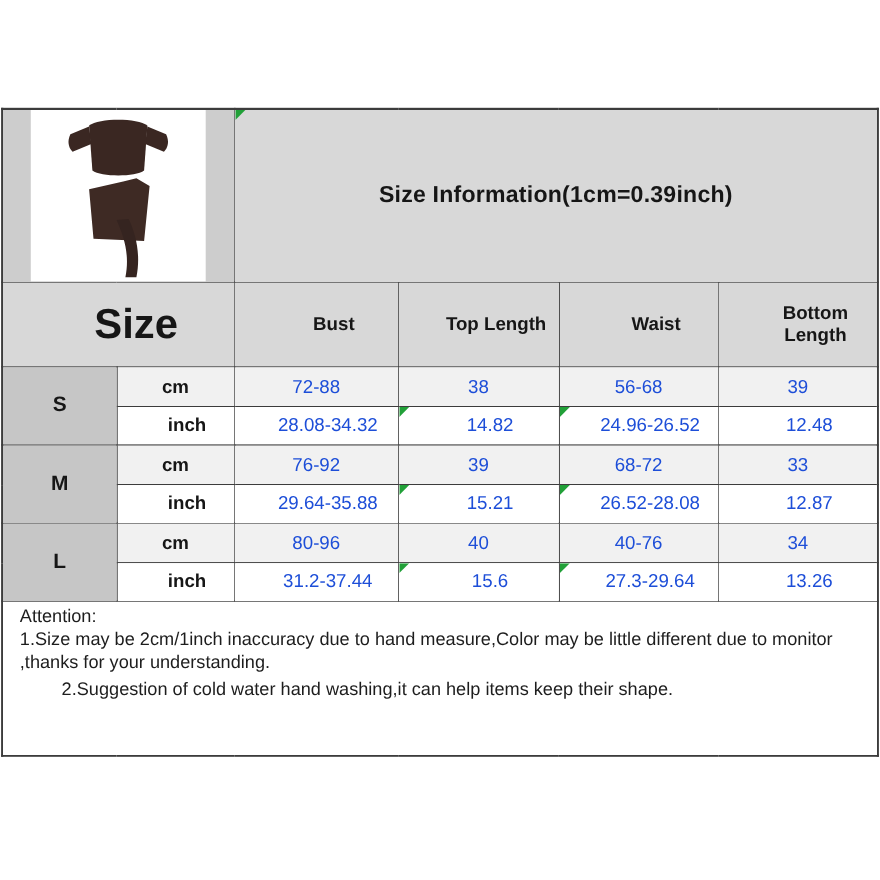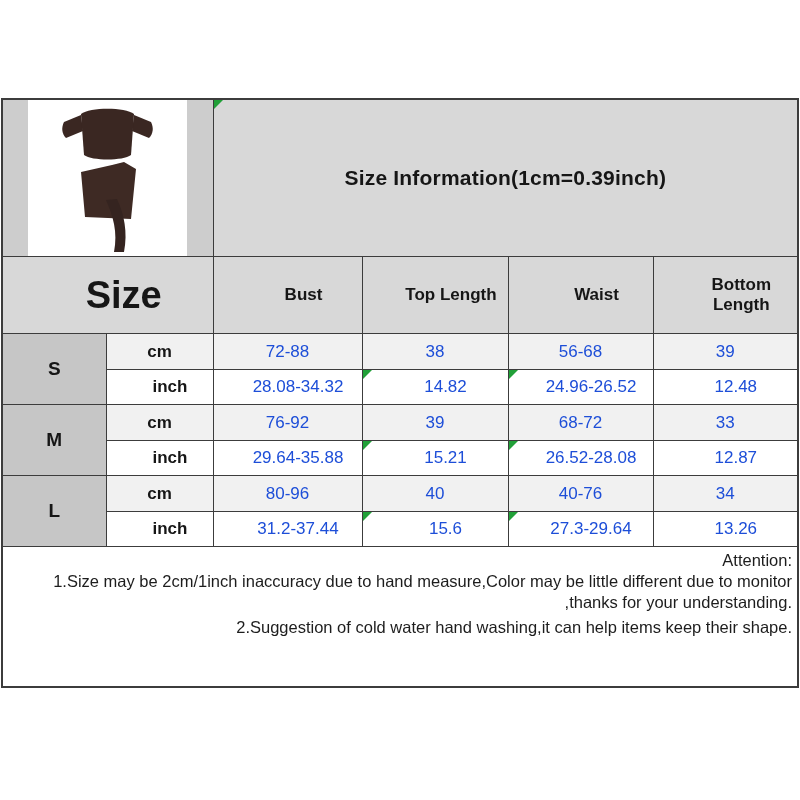--- a/index.html
+++ b/index.html
@@ -50,21 +50,21 @@
   .r-cm .unit,.r-cm .val{background:var(--cell-cm-gray,#f1f1f1);}
   .r-inch .unit,.r-inch .val{background:#ffffff;}
   .val{font-size:17px;font-weight:normal;color:#1d4ed8;}
   
   .tri{
     position:absolute;top:0;left:0;width:0;height:0;
     border-top:9px solid var(--accent-green,#21a038);
     border-right:9px solid transparent;
   }
   
-  .att-cell{background:#fff;text-align:right;vertical-align:top;padding:3px 5px;}
+  .att-cell{background:#fff;text-align:left;vertical-align:top;padding:3px 15px;}
   .att-line{
     font-size:16.5px;line-height:21px;white-space:nowrap;overflow:hidden;
     color:#1d1d1d;
   }
   .att-line.spaced{margin-top:4px;margin-left:38px;}
 </style>
 </head>
 <body>
 
 <div class="page">

